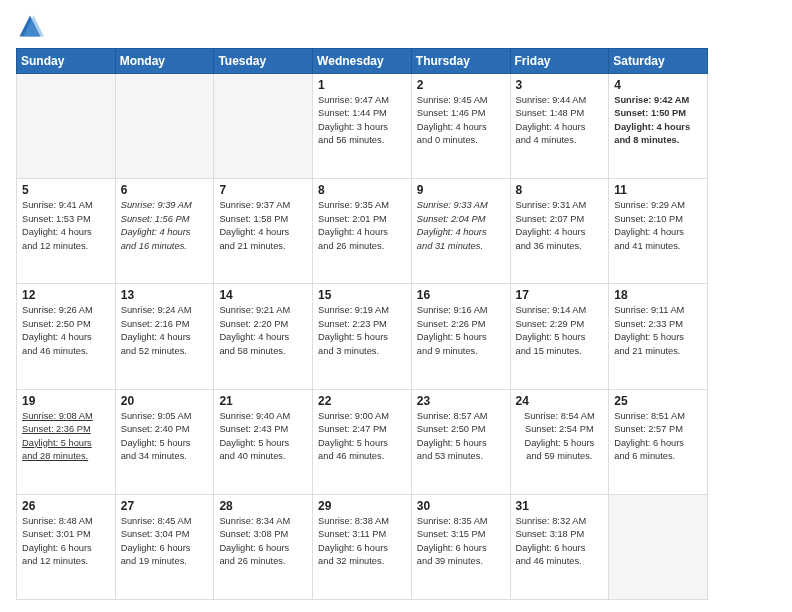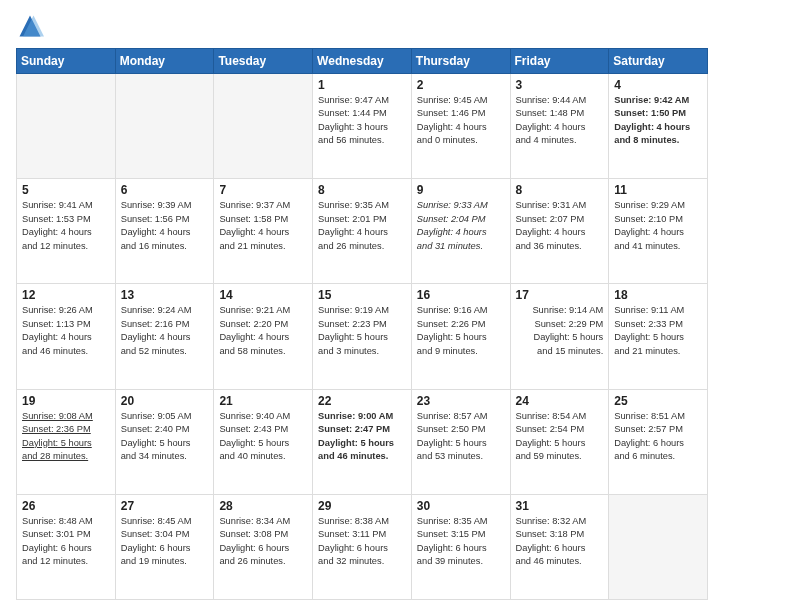--- a/index.html
+++ b/index.html
@@ -168,21 +168,21 @@
         </tr>
         <tr>
           <td>
             <span class="day-num">5</span>
             <div class="day-info" style="white-space: pre-line;">Sunrise: 9:41 AM
 Sunset: 1:53 PM
 Daylight: 4 hours and 12 minutes.</div>
           </td>
           <td>
             <span class="day-num">6</span>
-            <div class="day-info" style="white-space: pre-line;">Sunrise: 9:39 AM
+            <div class="day-info" style="white-space: pre-line; font-style: italic;">Sunrise: 9:39 AM
 Sunset: 1:56 PM
 Daylight: 4 hours and 16 minutes.</div>
           </td>
           <td>
             <span class="day-num">7</span>
             <div class="day-info" style="white-space: pre-line;">Sunrise: 9:37 AM
 Sunset: 1:58 PM
 Daylight: 4 hours and 21 minutes.</div>
           </td>
           <td>
@@ -207,21 +207,21 @@
             <span class="day-num">11</span>
             <div class="day-info" style="white-space: pre-line;">Sunrise: 9:29 AM
 Sunset: 2:10 PM
 Daylight: 4 hours and 41 minutes.</div>
           </td>
         </tr>
         <tr>
           <td>
             <span class="day-num">12</span>
             <div class="day-info" style="white-space: pre-line;">Sunrise: 9:26 AM
-Sunset: 1:13 PM
+Sunset: 2:50 PM
 Daylight: 4 hours and 46 minutes.</div>
           </td>
           <td>
             <span class="day-num">13</span>
             <div class="day-info" style="white-space: pre-line;">Sunrise: 9:24 AM
 Sunset: 2:16 PM
 Daylight: 4 hours and 52 minutes.</div>
           </td>
           <td>
             <span class="day-num">14</span>
@@ -236,21 +236,21 @@
 Daylight: 5 hours and 3 minutes.</div>
           </td>
           <td>
             <span class="day-num">16</span>
             <div class="day-info" style="white-space: pre-line;">Sunrise: 9:16 AM
 Sunset: 2:26 PM
 Daylight: 5 hours and 9 minutes.</div>
           </td>
           <td>
             <span class="day-num">17</span>
-            <div class="day-info" style="white-space: pre-line; text-align: right;">Sunrise: 9:14 AM
+            <div class="day-info" style="white-space: pre-line;">Sunrise: 9:14 AM
 Sunset: 2:29 PM
 Daylight: 5 hours and 15 minutes.</div>
           </td>
           <td>
             <span class="day-num">18</span>
             <div class="day-info" style="white-space: pre-line;">Sunrise: 9:11 AM
 Sunset: 2:33 PM
 Daylight: 5 hours and 21 minutes.</div>
           </td>
         </tr>
@@ -268,33 +268,33 @@
 Daylight: 5 hours and 34 minutes.</div>
           </td>
           <td>
             <span class="day-num">21</span>
             <div class="day-info" style="white-space: pre-line;">Sunrise: 9:40 AM
 Sunset: 2:43 PM
 Daylight: 5 hours and 40 minutes.</div>
           </td>
           <td>
             <span class="day-num">22</span>
-            <div class="day-info" style="white-space: pre-line; font-weight: bold;">Sunrise: 9:00 AM
+            <div class="day-info" style="white-space: pre-line;">Sunrise: 9:00 AM
 Sunset: 2:47 PM
 Daylight: 5 hours and 46 minutes.</div>
           </td>
           <td>
             <span class="day-num">23</span>
             <div class="day-info" style="white-space: pre-line;">Sunrise: 8:57 AM
 Sunset: 2:50 PM
 Daylight: 5 hours and 53 minutes.</div>
           </td>
           <td>
             <span class="day-num">24</span>
-            <div class="day-info" style="white-space: pre-line;">Sunrise: 8:54 AM
+            <div class="day-info" style="white-space: pre-line; text-align: center;">Sunrise: 8:54 AM
 Sunset: 2:54 PM
 Daylight: 5 hours and 59 minutes.</div>
           </td>
           <td>
             <span class="day-num">25</span>
             <div class="day-info" style="white-space: pre-line;">Sunrise: 8:51 AM
 Sunset: 2:57 PM
 Daylight: 6 hours and 6 minutes.</div>
           </td>
         </tr>

